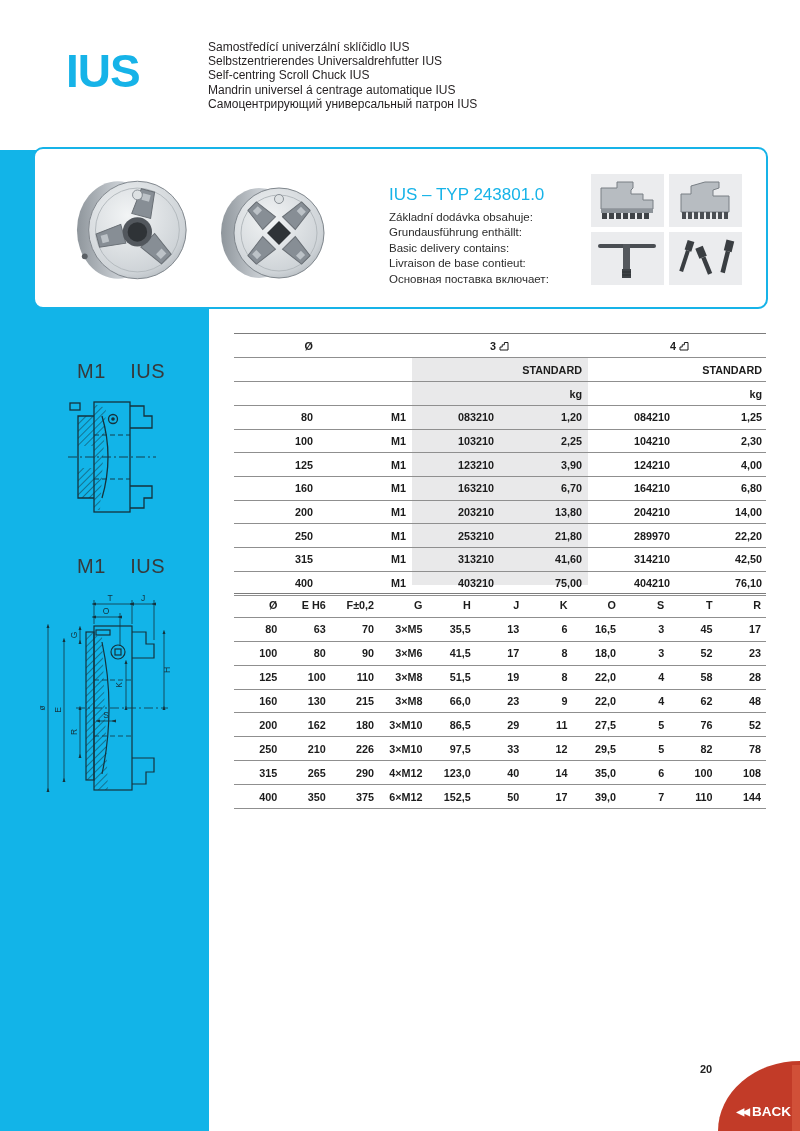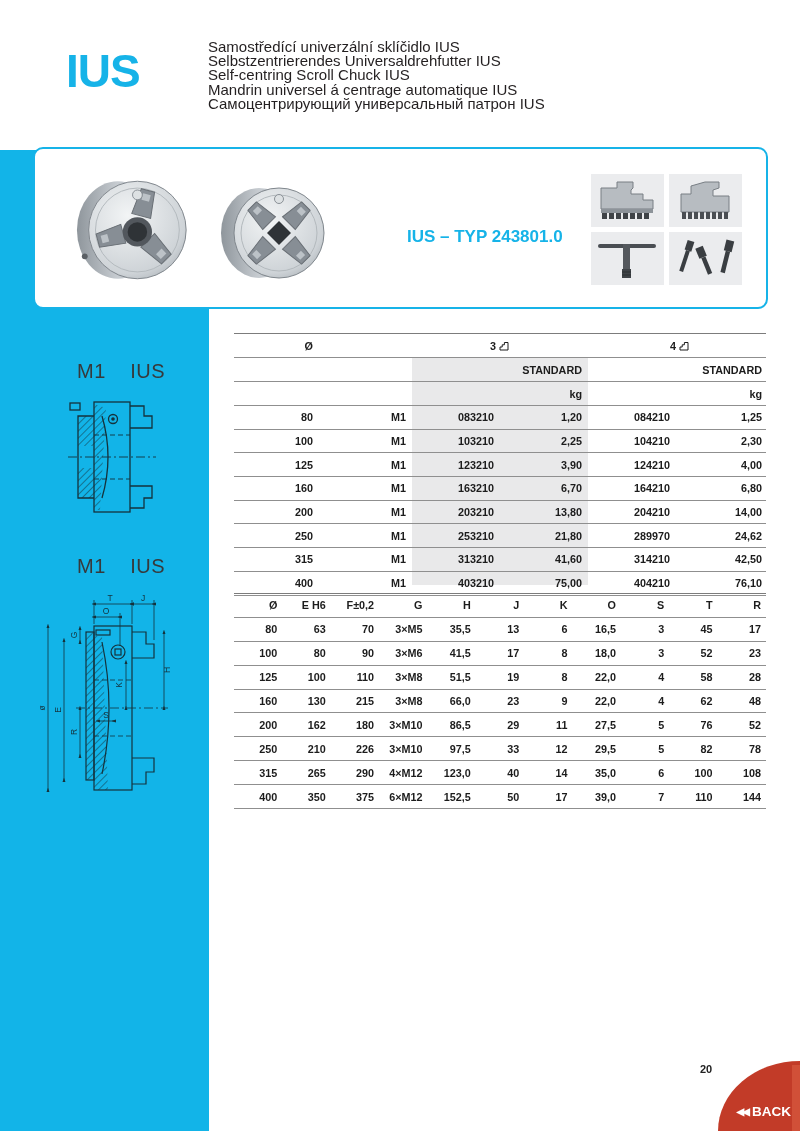--- a/index.html
+++ b/index.html
@@ -2,32 +2,32 @@
 <html><head>
 <meta charset="utf-8">
 <style>
   html,body{margin:0;padding:0;background:#fff;}
   .page{position:relative;width:800px;height:1131px;background:#fff;overflow:hidden;
         font-family:"Liberation Sans",sans-serif;color:#1c1c1c;}
 
   
   .logo{position:absolute;left:66px;top:48px;font-size:46px;font-weight:700;
         color:#16b3e8;letter-spacing:-1px;line-height:1;}
-  .header-titles{position:absolute;left:208px;top:40px;font-size:15px;line-height:14.2px;
+  .header-titles{position:absolute;left:208px;top:40px;font-size:12px;line-height:14.2px;
         color:#231f20;}
 
   
   .cyan-panel{position:absolute;left:0;top:150px;width:209px;height:981px;background:#12b4e8;}
 
   
   .product-box{position:absolute;left:33px;top:147px;width:735px;height:162px;box-sizing:border-box;
         background:#fff;border:2px solid #16b3e8;border-radius:10px;z-index:2;}
   .chuck1{position:absolute;left:40px;top:21px;}
   .chuck2{position:absolute;left:184px;top:31px;}
-  .pb-title{position:absolute;left:372px;top:36px;font-size:17px;font-weight:700;color:#16b3e8;margin-top:42px;}
+  .pb-title{position:absolute;left:354px;top:36px;font-size:17px;font-weight:400;color:#16b3e8;}
   .pb-lines{position:absolute;left:354px;top:61px;font-size:11.5px;line-height:15.4px;color:#2b2b2b;}
   .pb-grid{position:absolute;left:556px;top:25px;width:151px;height:111px;
         display:grid;grid-template-columns:73px 73px;grid-template-rows:53px 53px;gap:5px;}
   .pb-cell{background:#ebecee;}
 
   
   .t1{position:absolute;left:234px;top:333px;width:532px;border-top:1px solid #7c7c7c;
       font-size:10.8px;font-weight:700;color:#1c1c1c;z-index:1;}
   .t1 .shade{position:absolute;left:178px;top:23px;width:176px;height:228px;background:#e9e9ea;z-index:0;}
   .t1row{position:relative;display:grid;grid-template-columns:81px 97px 84px 88px 88px 94px;
@@ -138,20 +138,28 @@
         <g transform="rotate(315 60 53)">
             <path d="M54,15 h12 l3,24 h-18 z" fill="#878e95" stroke="#686e74"></path>
             <rect x="57" y="19" width="7" height="6" fill="#bcc2c7"></rect>
           </g>
       </g>
       <path d="M60,41 l12,12 l-12,12 l-12,-12 z" fill="#2f3337"></path>
       <circle cx="60" cy="19" r="4.5" fill="#dde1e3" stroke="#8a9096"></circle>
     </svg>
 
     <div class="pb-title">IUS – TYP 243801.0</div>
+    <div class="pb-lines">
+
+    <div>Základní dodávka obsahuje:</div>
+        <div>Grundausführung enthällt:</div>
+        <div>Basic delivery contains:</div>
+        <div>Livraison de base contieut:</div>
+        <div>Основная поставка включает:</div>
+      </div>
 
     <div class="pb-grid">
       <div class="pb-cell">
         <svg width="73" height="53" viewBox="0 0 73 53">
           <path d="M10,35 L10,14 L26,14 L26,8 L42,8 L42,14 L40,16 L40,20 L52,20 L52,26 L62,26 L62,35 Z" fill="#b7bcc1" stroke="#787e84"></path>
           <rect x="10" y="35" width="52" height="4" fill="#8d9399"></rect>
           <g fill="#3f4347">
             <rect x="11" y="39" width="5" height="6"></rect>
               <rect x="18" y="39" width="5" height="6"></rect>
               <rect x="25" y="39" width="5" height="6"></rect>
@@ -288,21 +296,21 @@
         <div>13,80</div>
         <div>204210</div>
         <div class="pr4">14,00</div>
       </div>
         <div class="t1row">
         <div>250</div>
         <div class="m1c">M1</div>
         <div>253210</div>
         <div>21,80</div>
         <div>289970</div>
-        <div class="pr4">24,62</div>
+        <div class="pr4">22,20</div>
       </div>
         <div class="t1row">
         <div>315</div>
         <div class="m1c">M1</div>
         <div>313210</div>
         <div>41,60</div>
         <div>314210</div>
         <div class="pr4">42,50</div>
       </div>
         <div class="t1row">

